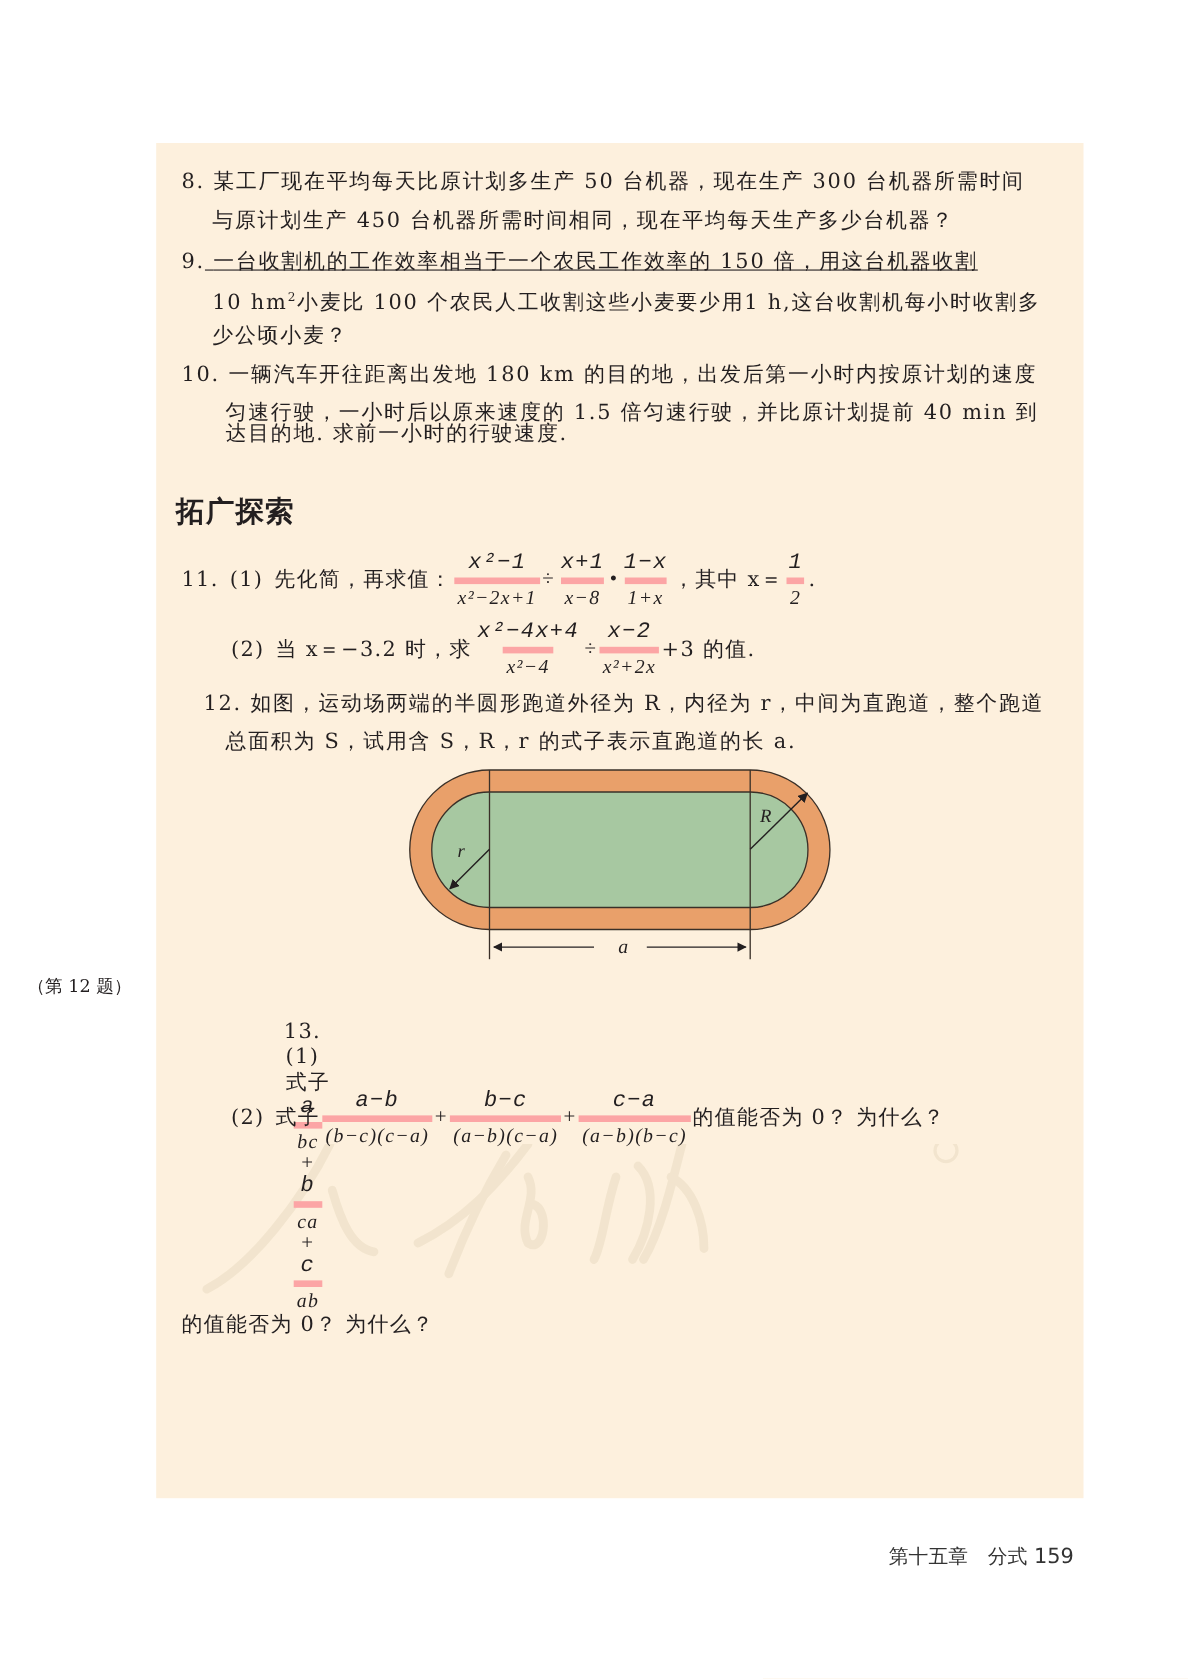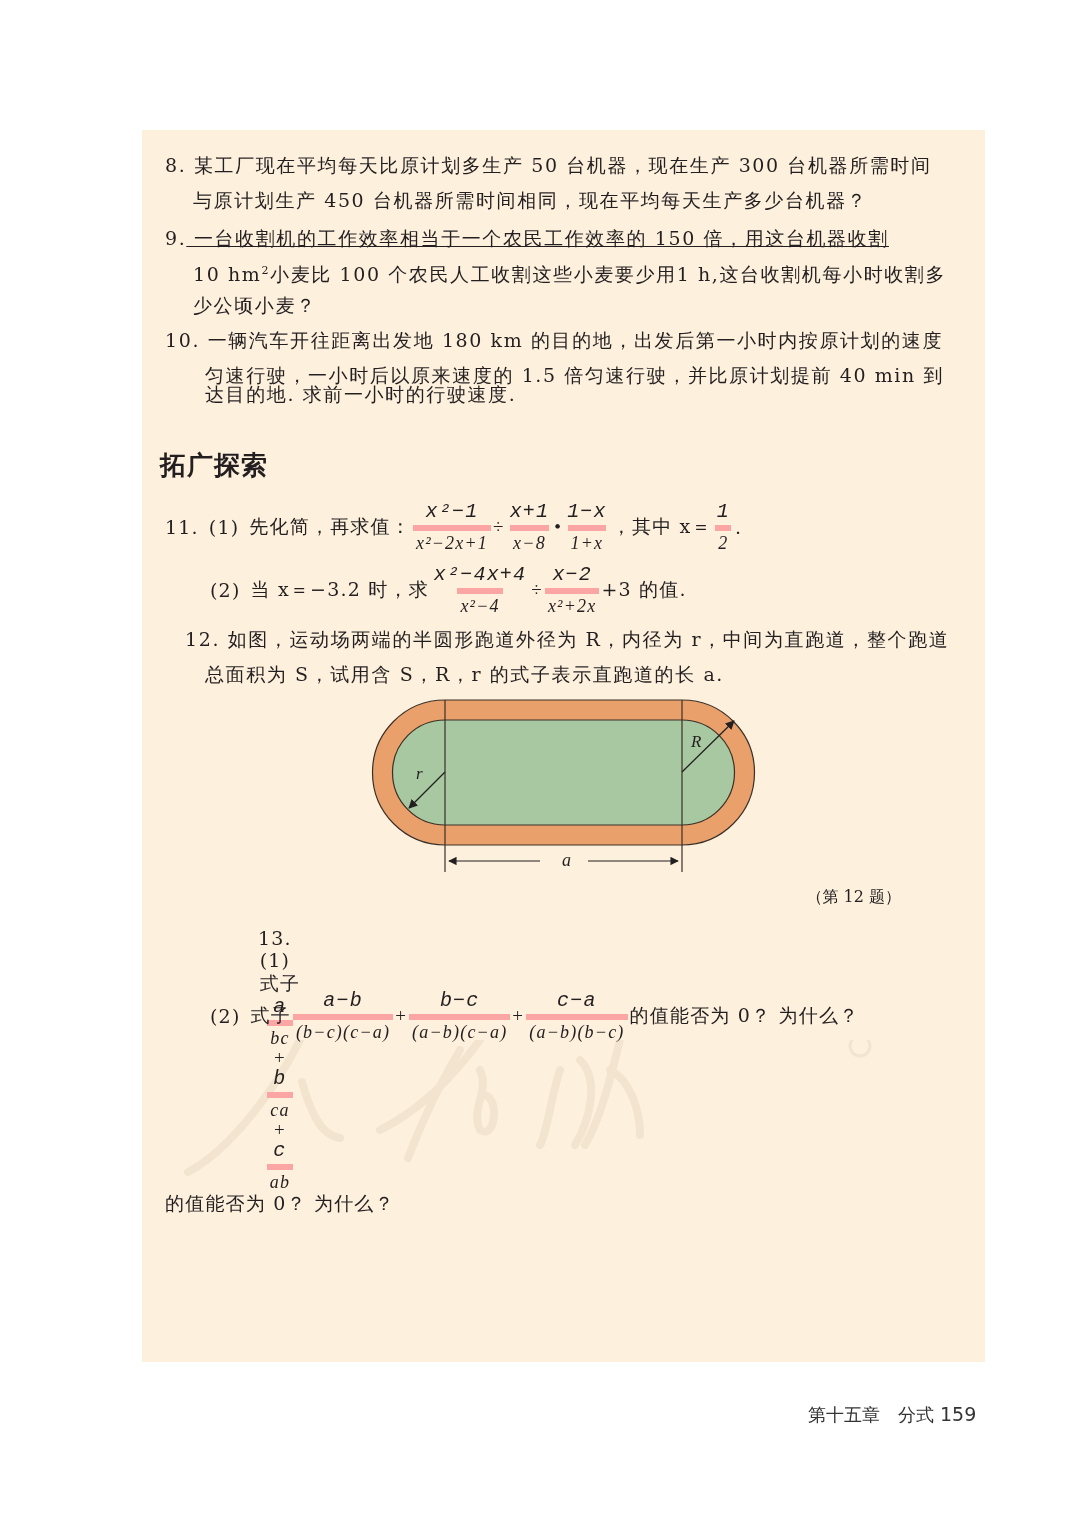--- a/index.html
+++ b/index.html
@@ -29,21 +29,21 @@
   }
   .frac {
     display: inline-flex; flex-direction: column; align-items: center;
     vertical-align: middle; margin: 0 2px; line-height: 1;
   }
   .frac .n { padding: 0 3px 3px; font-size: 20px; font-family: Liberation Mono, monospace; font-style: italic; text-align: right; }
   .frac .d { padding: 3px 3px 0; border-top: 6px solid #fca5a5; font-size: 18px; font-family: "Liberation Serif", serif; font-style: italic; }
   .op { font-family: "Liberation Serif", serif; font-size: 19px; }
   .math-line { position: absolute; font-size: 19px; white-space: nowrap; display: flex; align-items: center; letter-spacing: 1.2px; }
   .figure { position: absolute; left: 360px; top: 690px; width: 410px; height: 200px; }
-  .caption { position: absolute; left: 0; width: 876px; top: 887px; text-align: right; font-size: 16px; }
+  .caption { position: absolute; left: 0; width: 876px; top: 887px; text-align: left; font-size: 16px; }
   .caption span { position: relative; left: 25px; }
   .footer {
     position: absolute; left: 808px; top: 1403px; font-size: 18px;
     font-family: "DejaVu Sans", "Liberation Sans", sans-serif; color: #333;
   }
   .footer .pg { font-size: 19px; margin-left: 6px; margin-top: 38px; }
   .footer .gap { display: inline-block; width: 18px; }
 </style>
 </head>
 <body>

